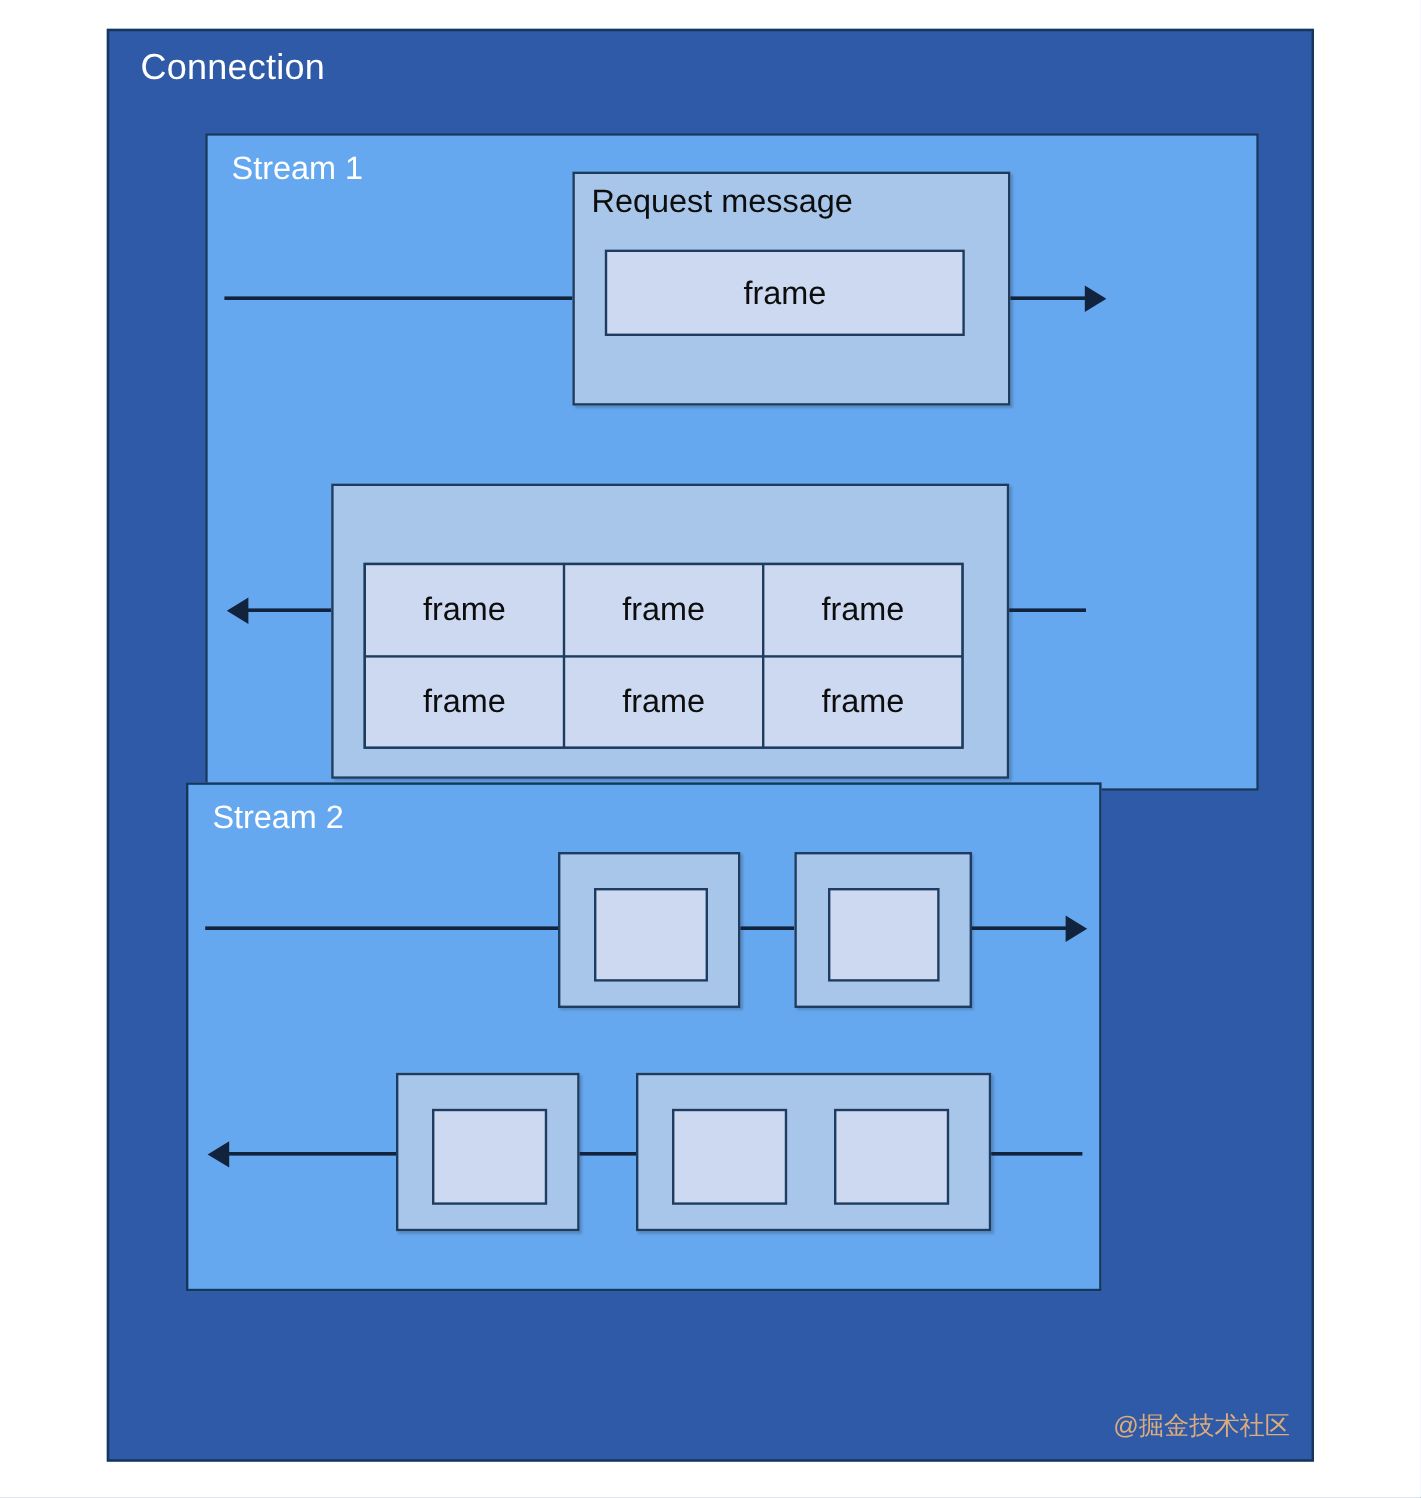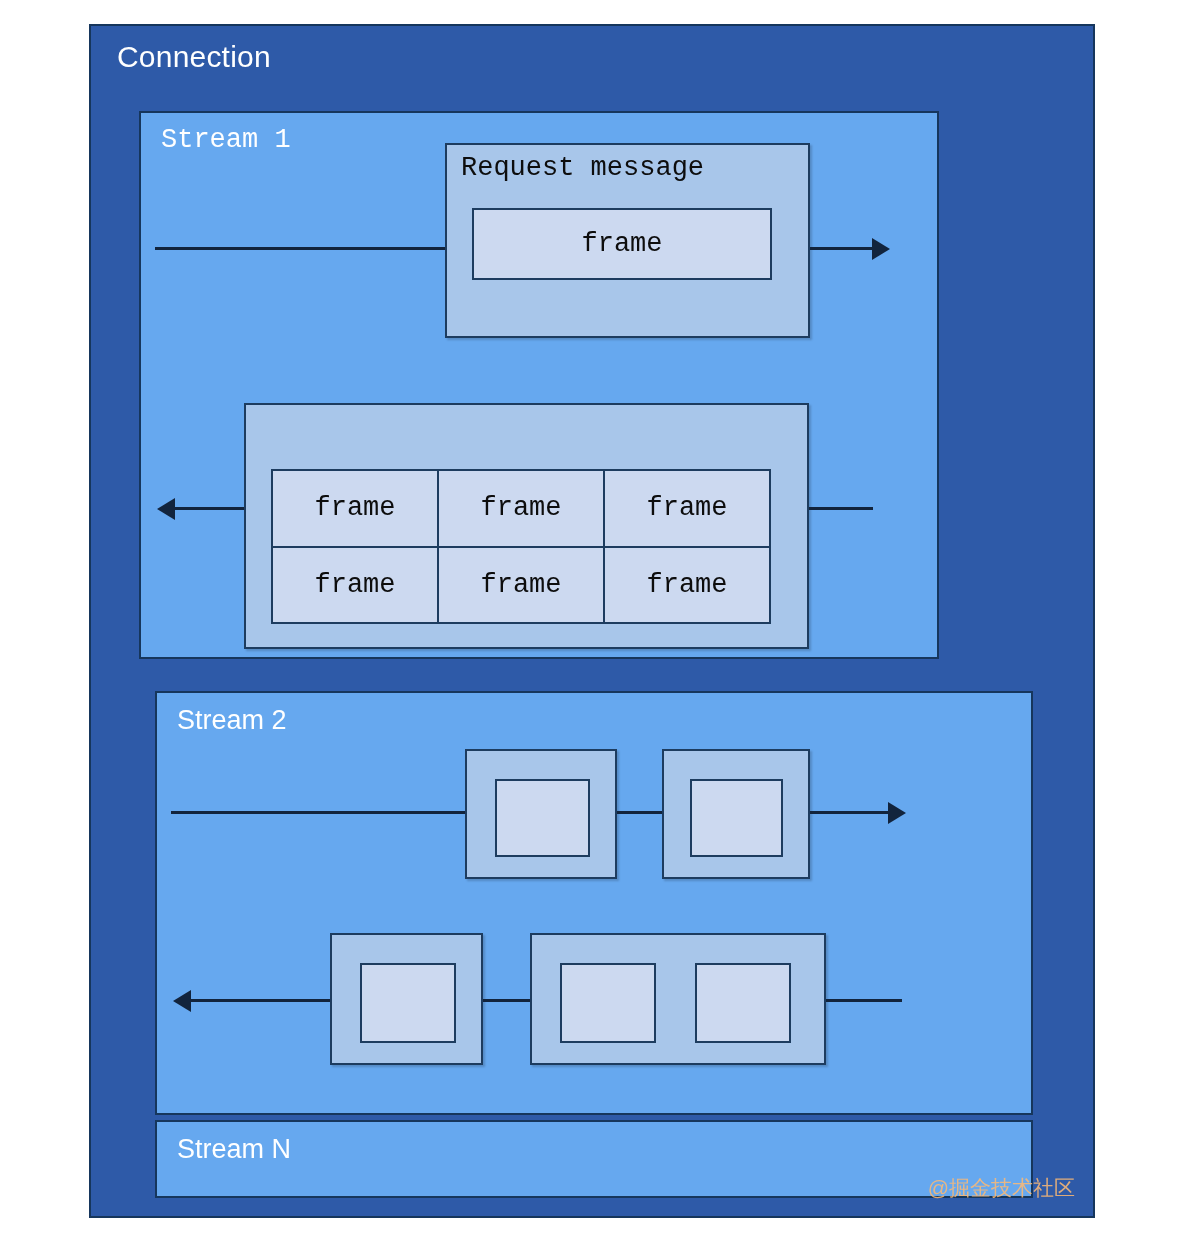--- a/index.html
+++ b/index.html
@@ -37,22 +37,22 @@
     text-align: center;
   }
 
   
   .stream {
     position: absolute;
     background: #66a8ef;
     border: 2px solid #16365c;
     box-sizing: border-box;
   }
-  #stream-1 { left: 48px; top: 85px;  width: 800px; height: 548px; font-family: Liberation Mono, monospace; }
-  #stream-2 { left: 64px; top: 665px; width: 878px; height: 424px; }
+  #stream-1 { left: 80px; top: 85px;  width: 878px; height: 548px; }
+  #stream-2 { left: 64px; top: 626px; width: 763px; height: 424px; }
   #stream-n { left: 64px; top: 1094px; width: 878px; height: 78px; }
 
   .stream-title {
     position: absolute;
     left: 20px;
     top: 12px;
     color: #ffffff;
     font-size: 27px;
     white-space: nowrap;
   }
@@ -223,18 +223,15 @@
           <span></span>
         </div>
         <div class="frame" style="left:163px; top:28px; width:96px; height:80px;">
           <span></span>
         </div>
     </div>
 
     <div class="line" style="left:669px; top:306px; width:76px;"></div>
   </div>
 
-  <div class="stream" id="stream-n">
-    <div class="stream-title">Stream N</div>
-  </div>
 
   <div class="watermark">@掘金技术社区</div>
 </div>
 
 </body></html>

